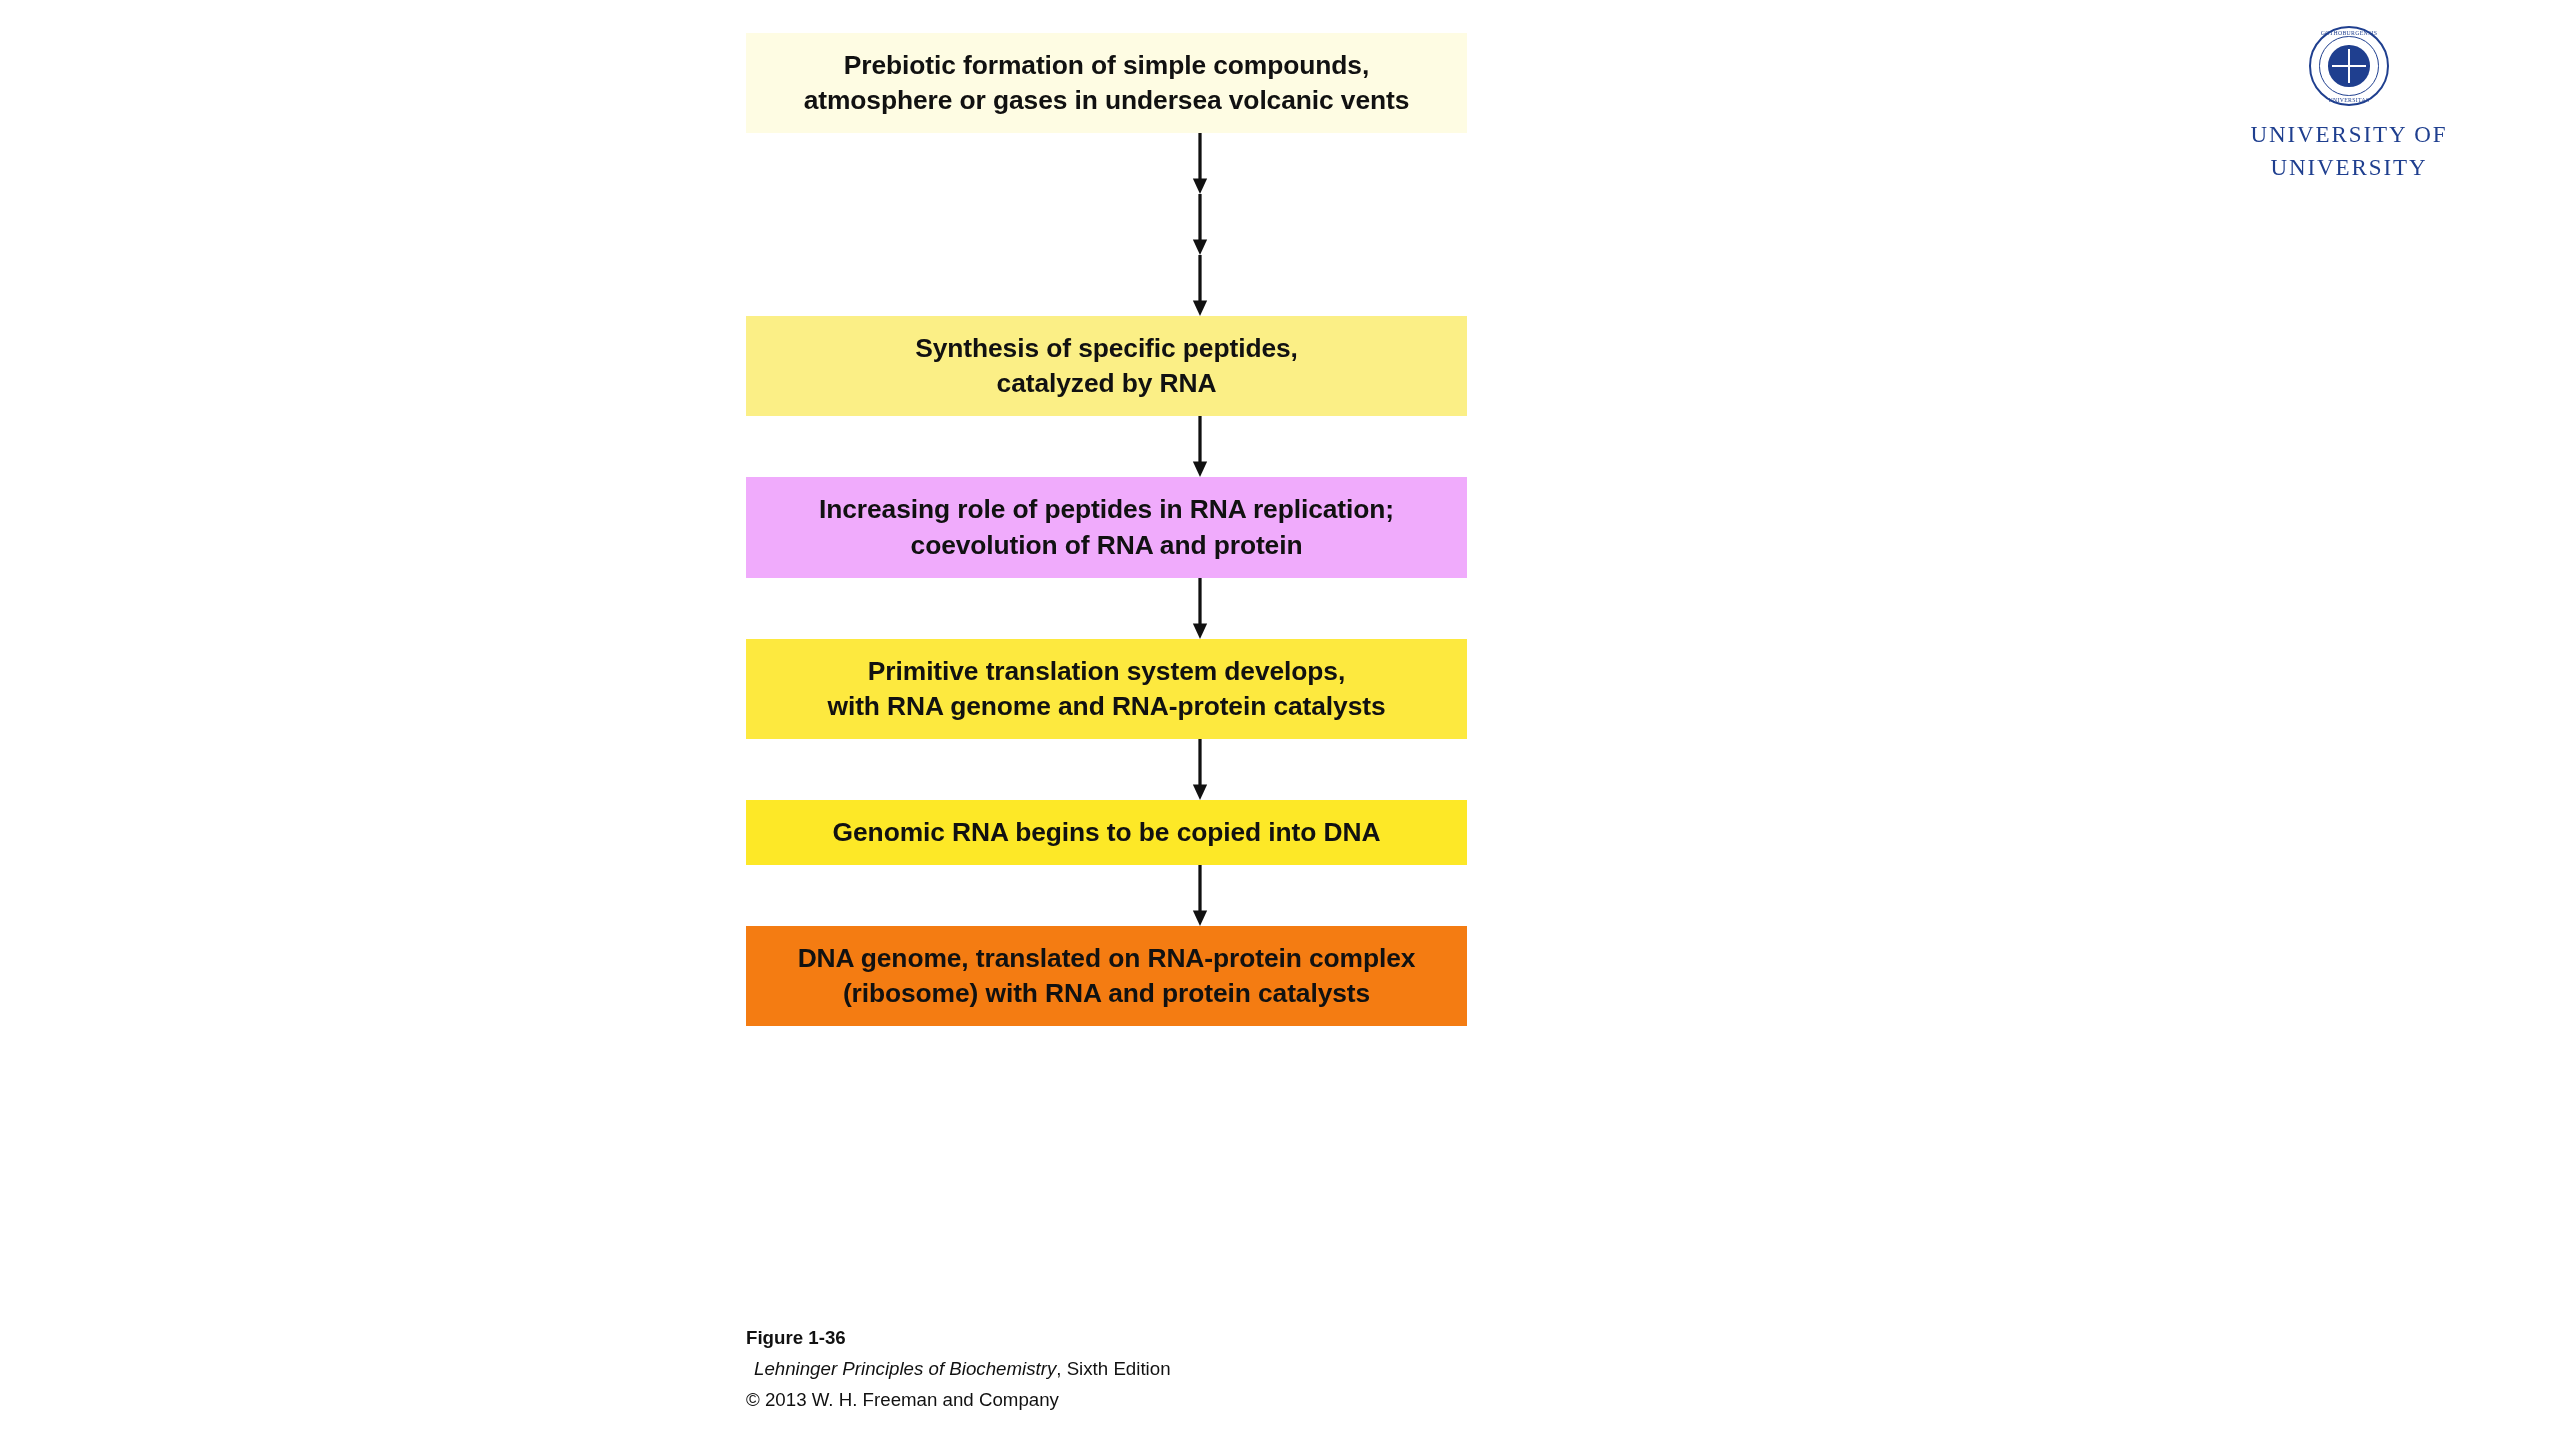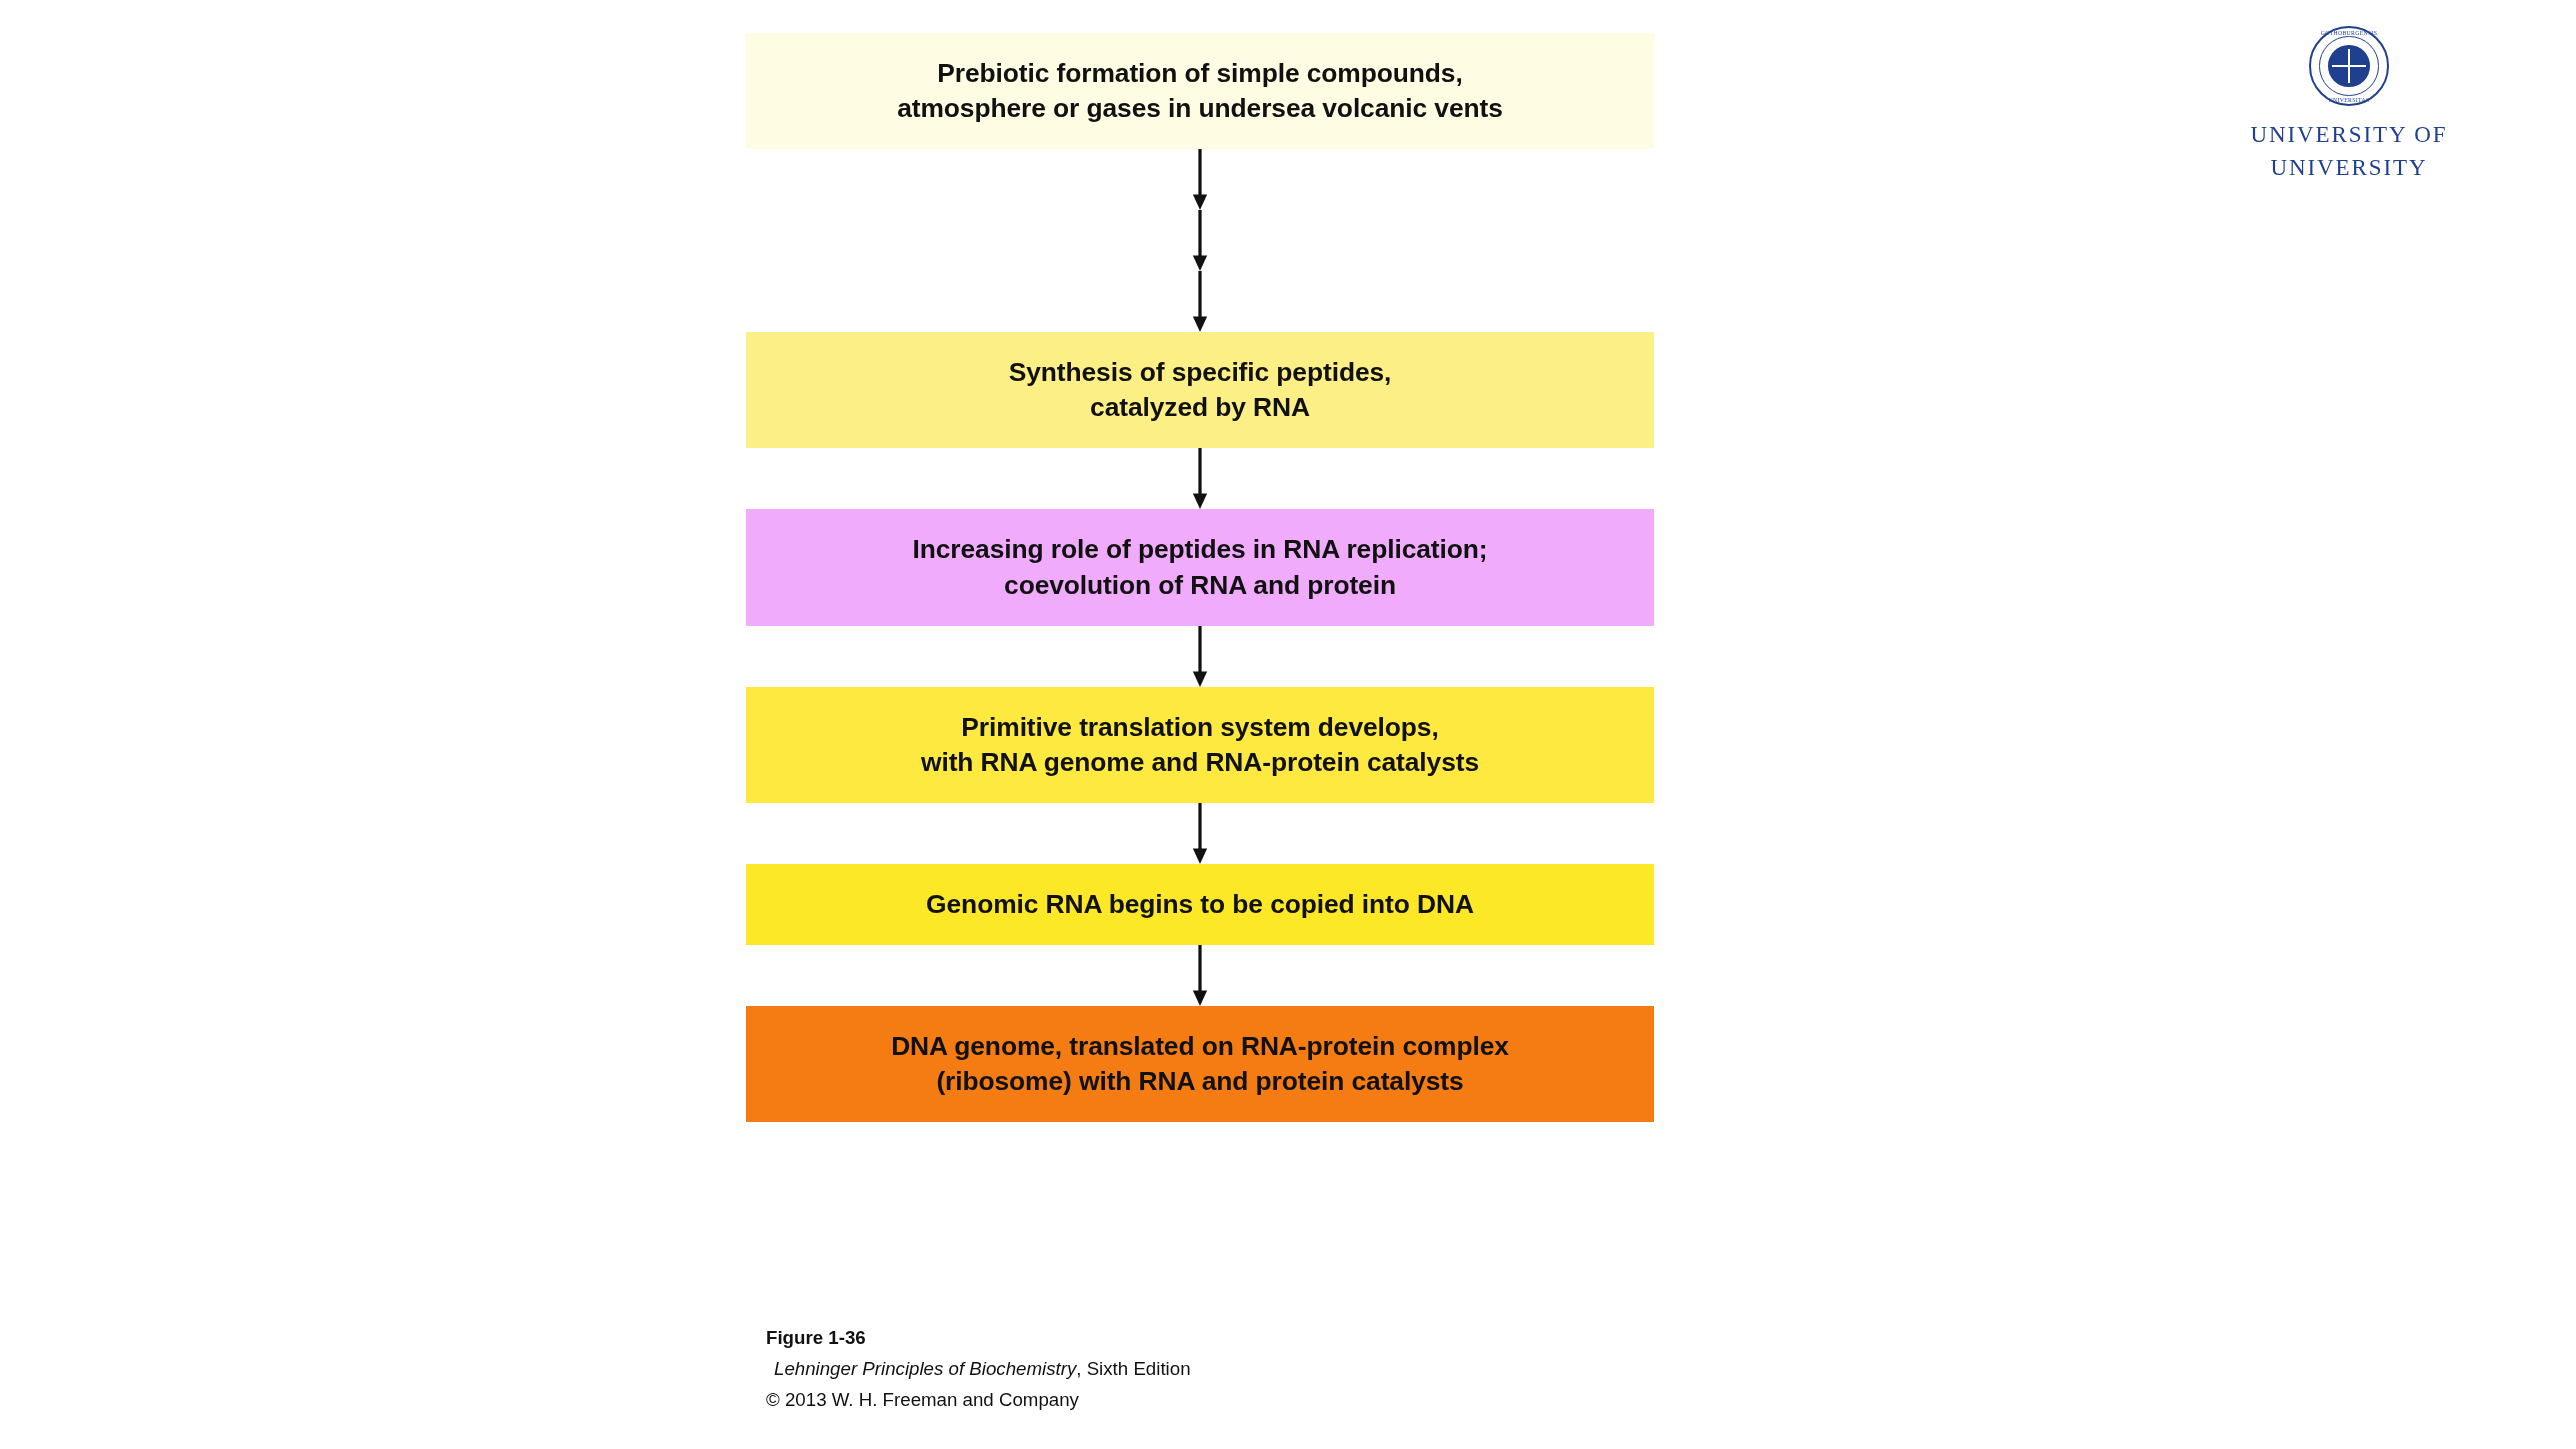--- a/index.html
+++ b/index.html
@@ -92,41 +92,41 @@
 
   
   .flow {
     position: absolute;
     left: 746px;
     top: 33px;
     width: 908px;
   }
   .box {
     box-sizing: border-box;
-    width: 908px;
-    padding: 23px 26px;
+    width: 721px;
+    padding: 15px 26px;
     text-align: center;
     font-weight: bold;
     font-size: 26.4px;
     line-height: 1.33;
     color: #111111;
     letter-spacing: -0.1px;
   }
   .box .line { display: block; }
   .arrow {
     width: 908px;
     height: 61px;
     position: relative;
   }
   .arrow svg { display: block; margin: 0 auto; }
 
   
   .caption {
     position: absolute;
-    left: 766px;
+    left: 746px;
     top: 1323px;
     font-size: 18.7px;
     color: #111111;
     line-height: 1.65;
   }
   .caption .fig-num { font-weight: bold; }
   .caption .book-title { font-style: italic; margin-left: 8px; }
   .caption .row { white-space: nowrap; }
 </style>
 </head>

